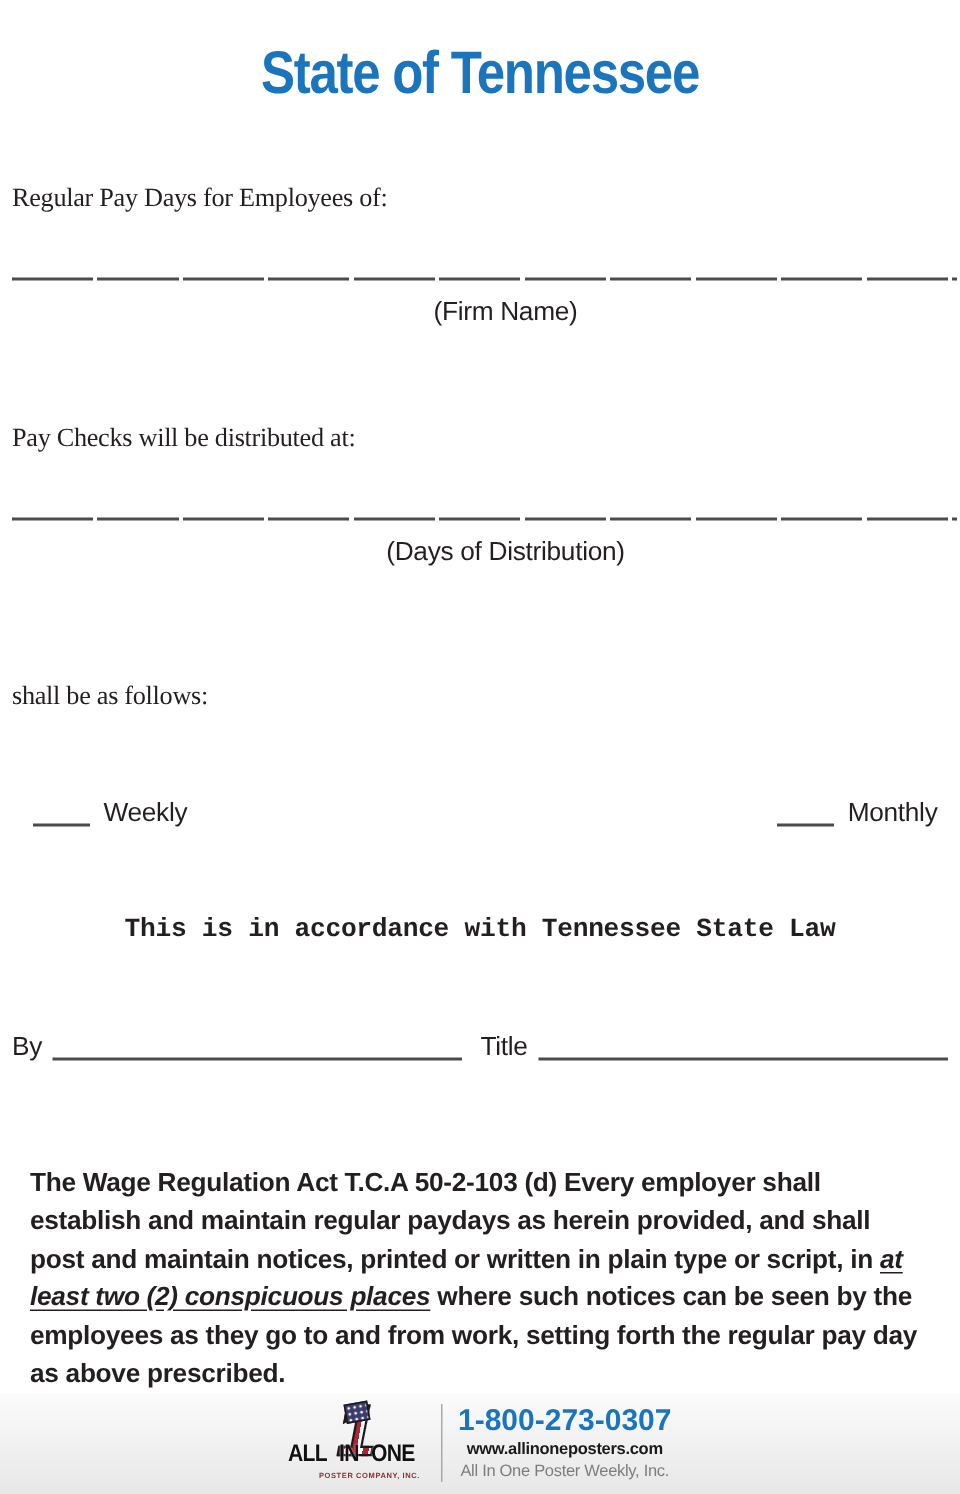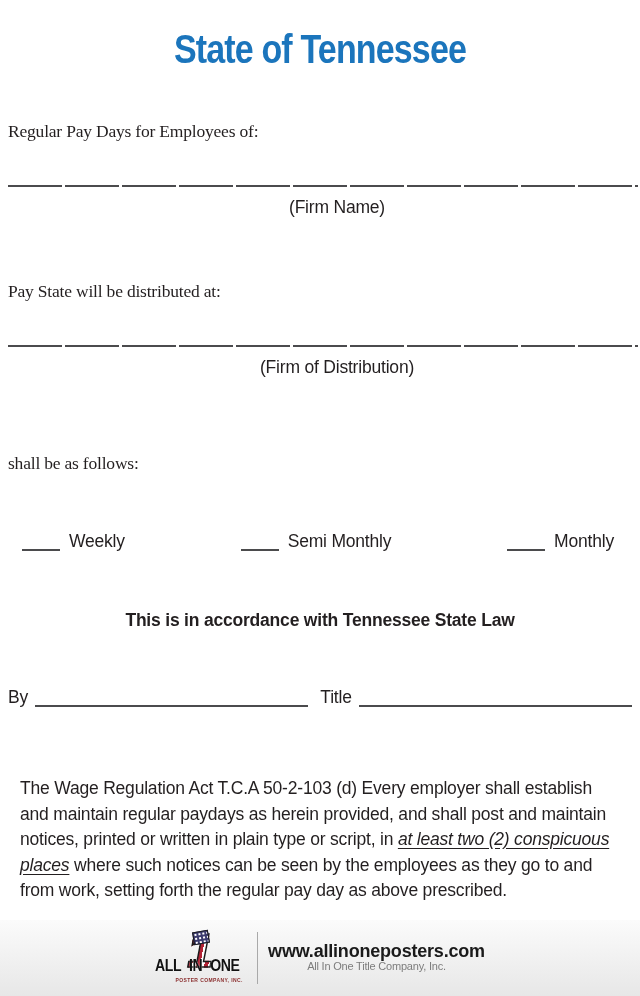--- a/index.html
+++ b/index.html
@@ -40,21 +40,21 @@
   .caption {
     margin-top: 9px;
     text-align: center;
     font-size: 17.5px;
     line-height: 22px;
     margin-left: 34px;
   }
   .dist-label { margin-top: 62px; }
   .follows-label { margin-top: 74px; }
   .options-row {
-    margin: 56px 26px 0 22px;
+    margin: 56px 15px 0 22px;
     display: flex;
     justify-content: space-between;
     align-items: flex-end;
     font-size: 17.5px;
     line-height: 22px;
   }
   .option { display: flex; align-items: flex-end; }
   .option-line {
     display: inline-block;
     width: 38px;
@@ -62,20 +62,21 @@
     border-bottom: 2px solid #4b4b4d;
     margin-right: 9px;
     margin-bottom: 1px;
   }
   .law-statement {
     margin-top: 57px;
     text-align: center;
     font-size: 17.5px;
     line-height: 22px;
     font-weight: bold;
+    font-family: Liberation Mono, monospace;
   }
   .signature-row {
     margin: 55px 8px 0 8px;
     display: flex;
     align-items: flex-end;
     font-size: 17.5px;
     line-height: 22px;
   }
   .sig-label { flex: 0 0 auto; }
   .sig-line {
@@ -83,20 +84,21 @@
     height: 6px;
     margin: 0 0 1px 7px;
     background: repeating-linear-gradient(to right, rgba(0,0,0,0) 0 0) bottom/100% 2px no-repeat, none;
     border-bottom: 2px solid #4b4b4d;
   }
   .sig-line.first { margin-right: 12px; }
   .regulation {
     margin: 68px 20px 0 20px;
     font-size: 17.5px;
     line-height: 25.5px;
+    font-weight: bold;
   }
   .regulation .emphasis {
     font-style: italic;
     text-decoration: underline;
     text-underline-offset: 3px;
   }
   .footer {
     margin-top: auto;
     height: 76px;
     background: linear-gradient(180deg, #fbfbfb 0%, #efefef 60%, #e7e7e7 100%);
@@ -174,52 +176,48 @@
   .footer-phone {
     color: #1b75bc;
     font-weight: bold;
     font-size: 20px;
     line-height: 21px;
     letter-spacing: 0px;
   }
   .footer-site {
     color: #1a1a1a;
     font-weight: bold;
-    font-size: 18px;
+    font-size: 11px;
     line-height: 17px;
   }
   .footer-company {
     color: #7d7d7d;
     font-size: 11px;
     line-height: 13px;
   }
 </style>
 </head>
 <body>
 
 <h1 class="poster-title">State of Tennessee</h1>
 
 <div class="label intro-label">Regular Pay Days for Employees of:</div>
 <div class="rule"></div>
 <div class="caption">(Firm Name)</div>
 
-<div class="label dist-label">Pay State will be distributed at:</div>
+<div class="label dist-label">Pay Checks will be distributed at:</div>
 <div class="rule"></div>
-<div class="caption">(Firm of Distribution)</div>
+<div class="caption">(Days of Distribution)</div>
 
 <div class="label follows-label">shall be as follows:</div>
 
 <div class="options-row">
   <span class="option">
     <span class="option-line"></span>
     <span>Weekly</span>
-  </span>
-  <span class="option">
-    <span class="option-line"></span>
-    <span>Semi Monthly</span>
   </span>
   <span class="option">
     <span class="option-line"></span>
     <span>Monthly</span>
   </span>
 </div>
 
 <div class="law-statement">This is in accordance with Tennessee State Law</div>
 
 <div class="signature-row">
@@ -237,16 +235,17 @@
     <span class="canton"></span>
     <div class="logo-words">
       <span>ALL</span>
       <span>IN</span>
       <span>ONE</span>
     </div>
     <div class="logo-caption">POSTER COMPANY, INC.</div>
   </div>
   <div class="footer-divider"></div>
   <div class="footer-contact">
+    <div class="footer-phone">1-800-273-0307</div>
     <div class="footer-site">www.allinoneposters.com</div>
-    <div class="footer-company">All In One Title Company, Inc.</div>
+    <div class="footer-company">All In One Poster Weekly, Inc.</div>
   </div>
 </div>
 
 </body></html>

